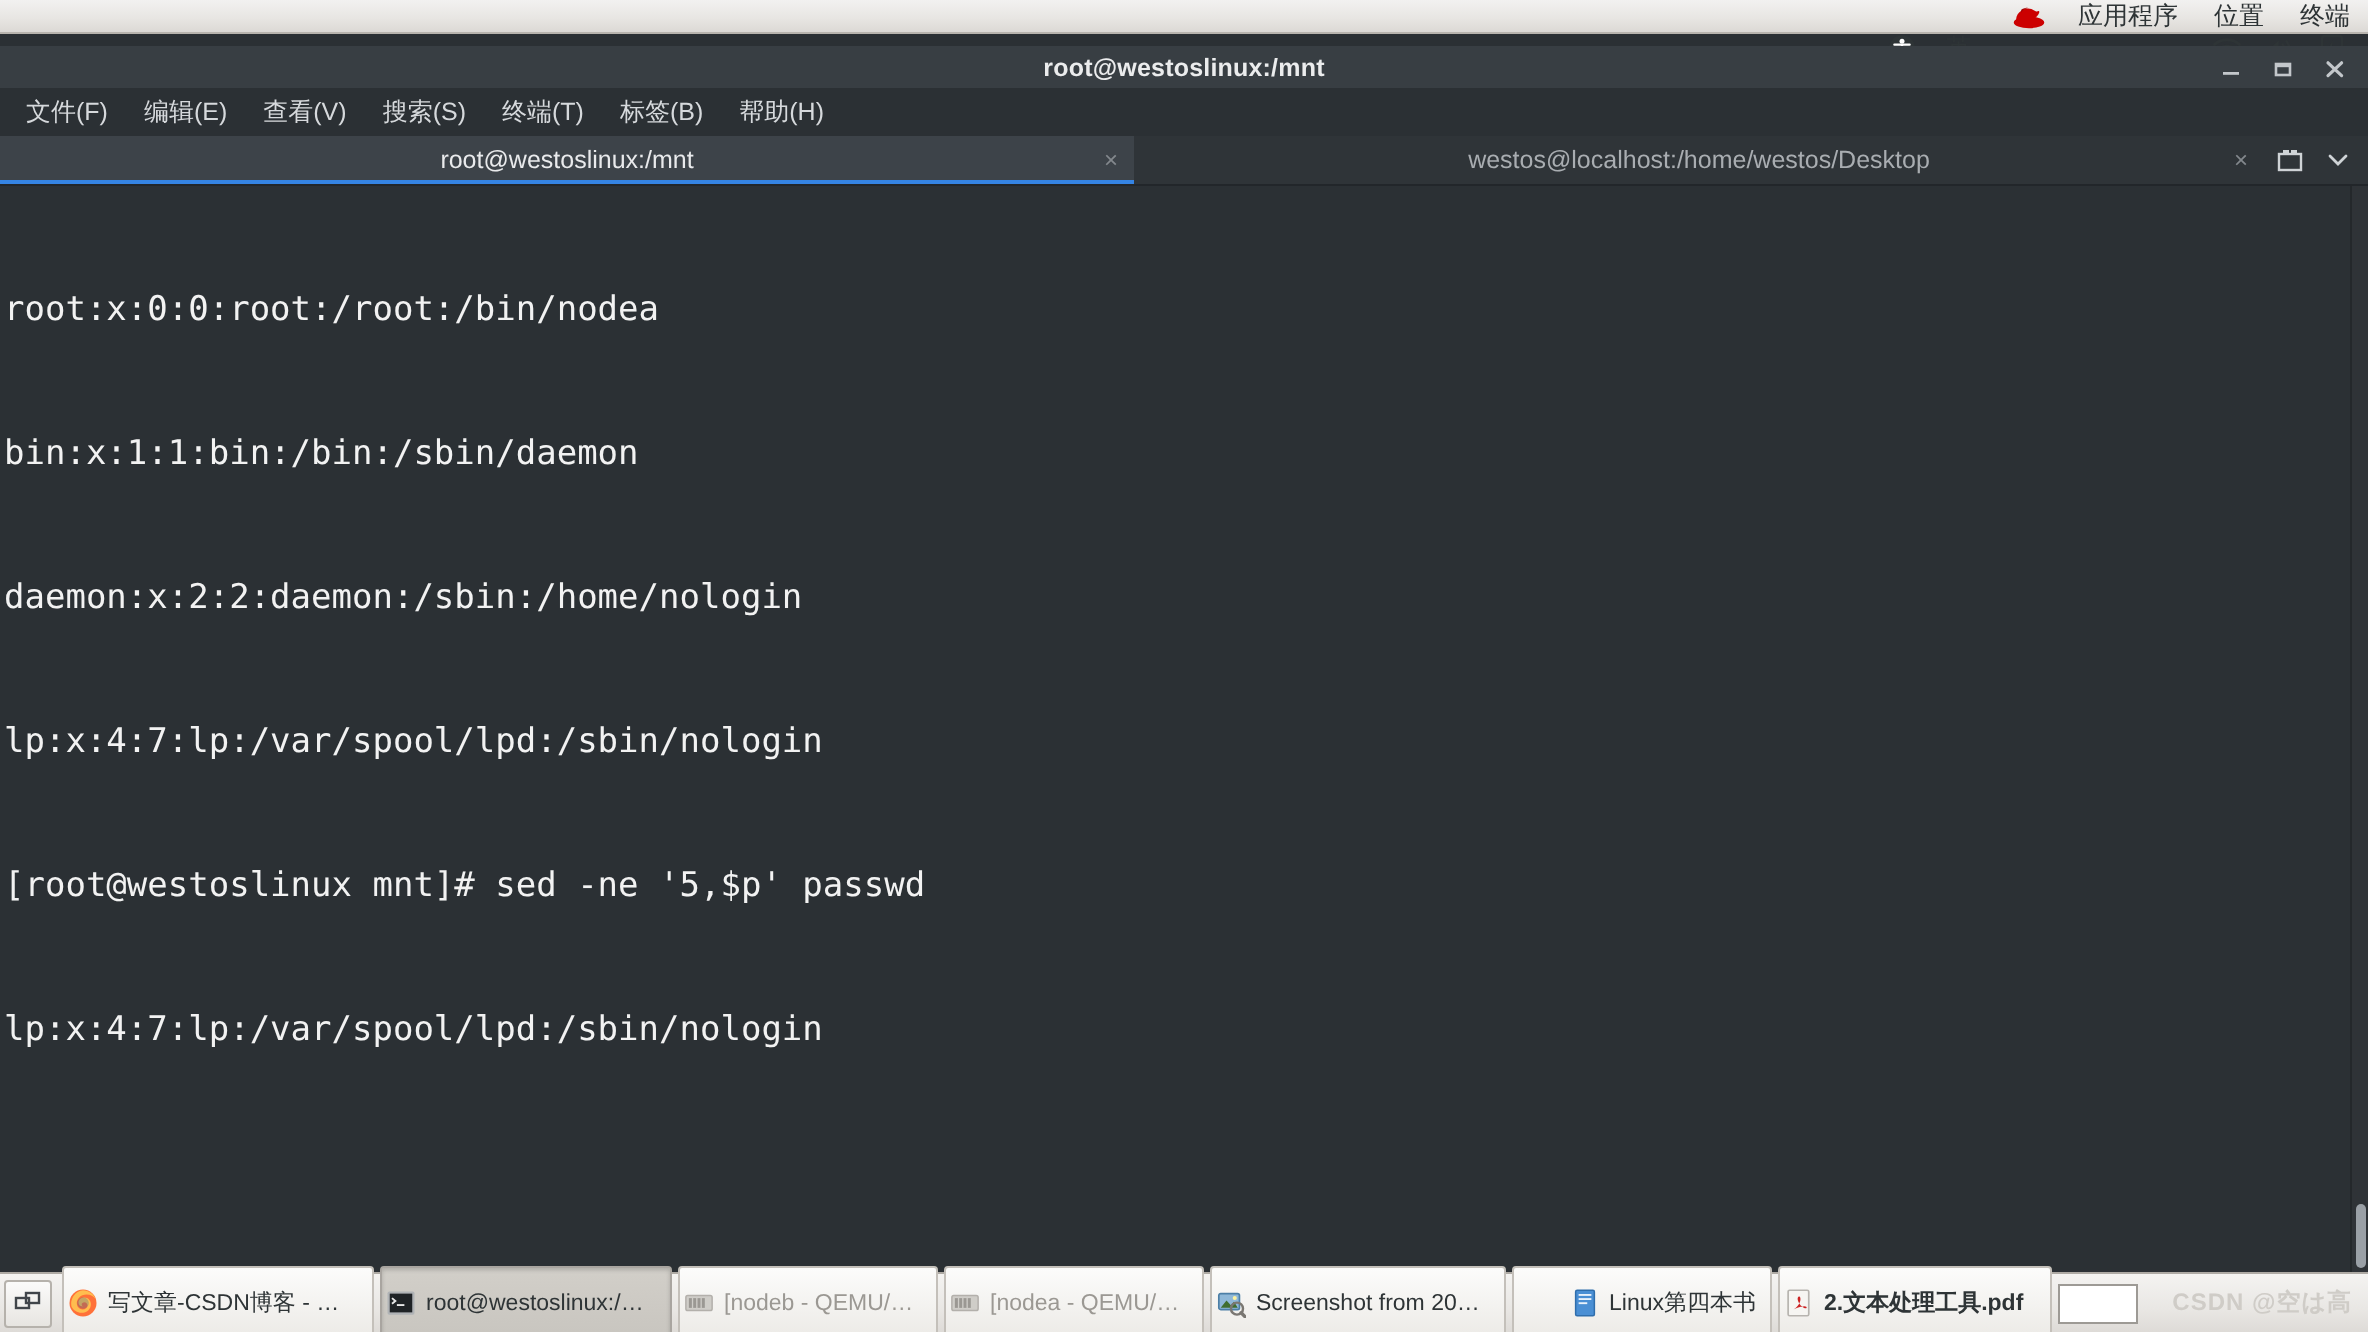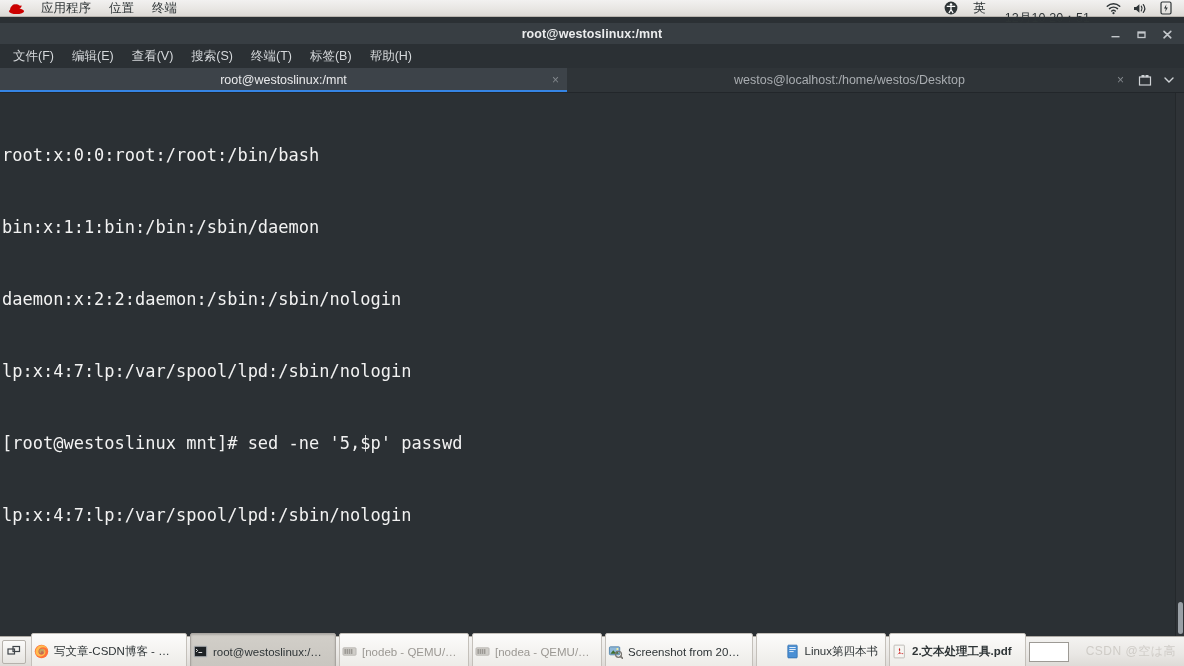--- a/index.html
+++ b/index.html
@@ -11,21 +11,21 @@
     font-family: "Liberation Sans", sans-serif;
   }
   #screen { position: relative; width: 1184px; height: 666px; }
 
   
   .top-panel {
     position: absolute; top: 0; left: 0; width: 1184px; height: 17px;
     background: linear-gradient(to bottom, #f2f1f0 0%, #e8e6e3 55%, #dcd9d5 100%);
     border-bottom: 1px solid #b8b4ae;
     display: flex; align-items: flex-end;
-    font-size: 12.5px; color: #2e3436;
+    font-size: 12.5px; color: #2e3436; flex-direction: column;
   }
   .tp-left { display: flex; align-items: center; height: 100%; }
   .tp-right { margin-left: auto; display: flex; align-items: center; height: 100%; padding-right: 6px; }
   .tp-item {
     padding: 0 9px; height: 100%;
     display: flex; align-items: center;
     font-size: 12.5px; color: #2e3436;
     white-space: nowrap;
   }
   .redhat-logo { padding: 0 7px 0 8px; display:flex; align-items:center; }
@@ -166,20 +166,21 @@
     width: 40px; height: 20px;
     background: #ffffff; border: 1px solid #9d9a95;
   }
   .tb-watermark {
     margin-left: auto;
     font-size: 12px;
     color: #cfccc7;
     padding-right: 6px;
     white-space: nowrap;
     letter-spacing: .5px;
+    font-weight: bold;
   }
   .ico { width: 15px; height: 15px; flex: 0 0 15px; display:block; }
 </style>
 </head>
 <body>
 
 <div id="screen">
 
   <div class="top-panel">
     <div class="tp-left">
@@ -281,23 +282,23 @@
         <div class="tab-tool">
           <svg width="10" height="8" viewBox="0 0 10 8">
               <path d="M1 2l4 4 4-4" stroke="#cfd3d6" stroke-width="1.4" fill="none" stroke-linecap="round"></path>
             </svg>
         </div>
       </div>
     </div>
 
     <div class="term">
       <div class="term-text">
-        <div class="term-line">root:x:0:0:root:/root:/bin/bash</div>
+        <div class="term-line">root:x:0:0:root:/root:/bin/nodea</div>
         <div class="term-line">bin:x:1:1:bin:/bin:/sbin/daemon</div>
-        <div class="term-line">daemon:x:2:2:daemon:/sbin:/sbin/nologin</div>
+        <div class="term-line">daemon:x:2:2:daemon:/sbin:/home/nologin</div>
         <div class="term-line">lp:x:4:7:lp:/var/spool/lpd:/sbin/nologin</div>
         <div class="term-line">[root@westoslinux mnt]# sed -ne '5,$p' passwd</div>
         <div class="term-line">lp:x:4:7:lp:/var/spool/lpd:/sbin/nologin</div>
         
         
         
         
         
         
         

